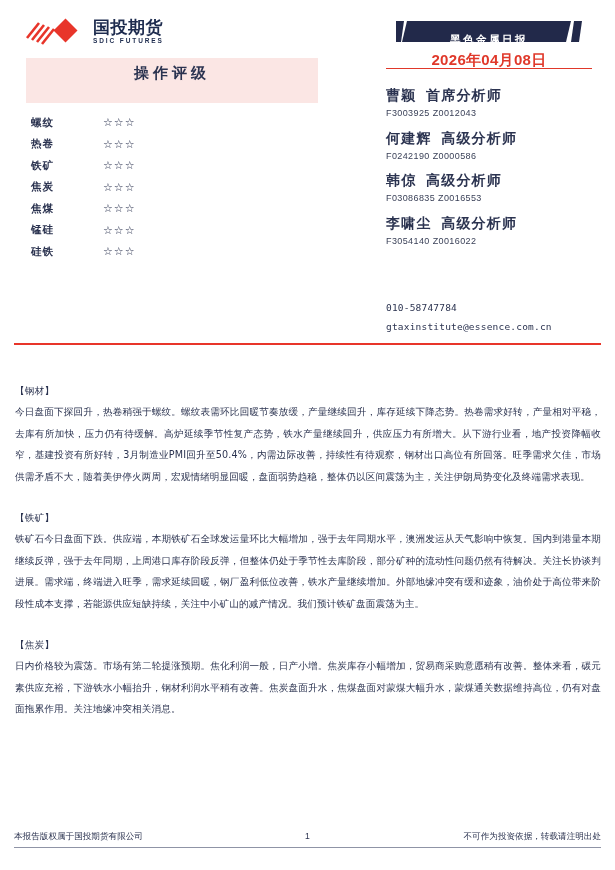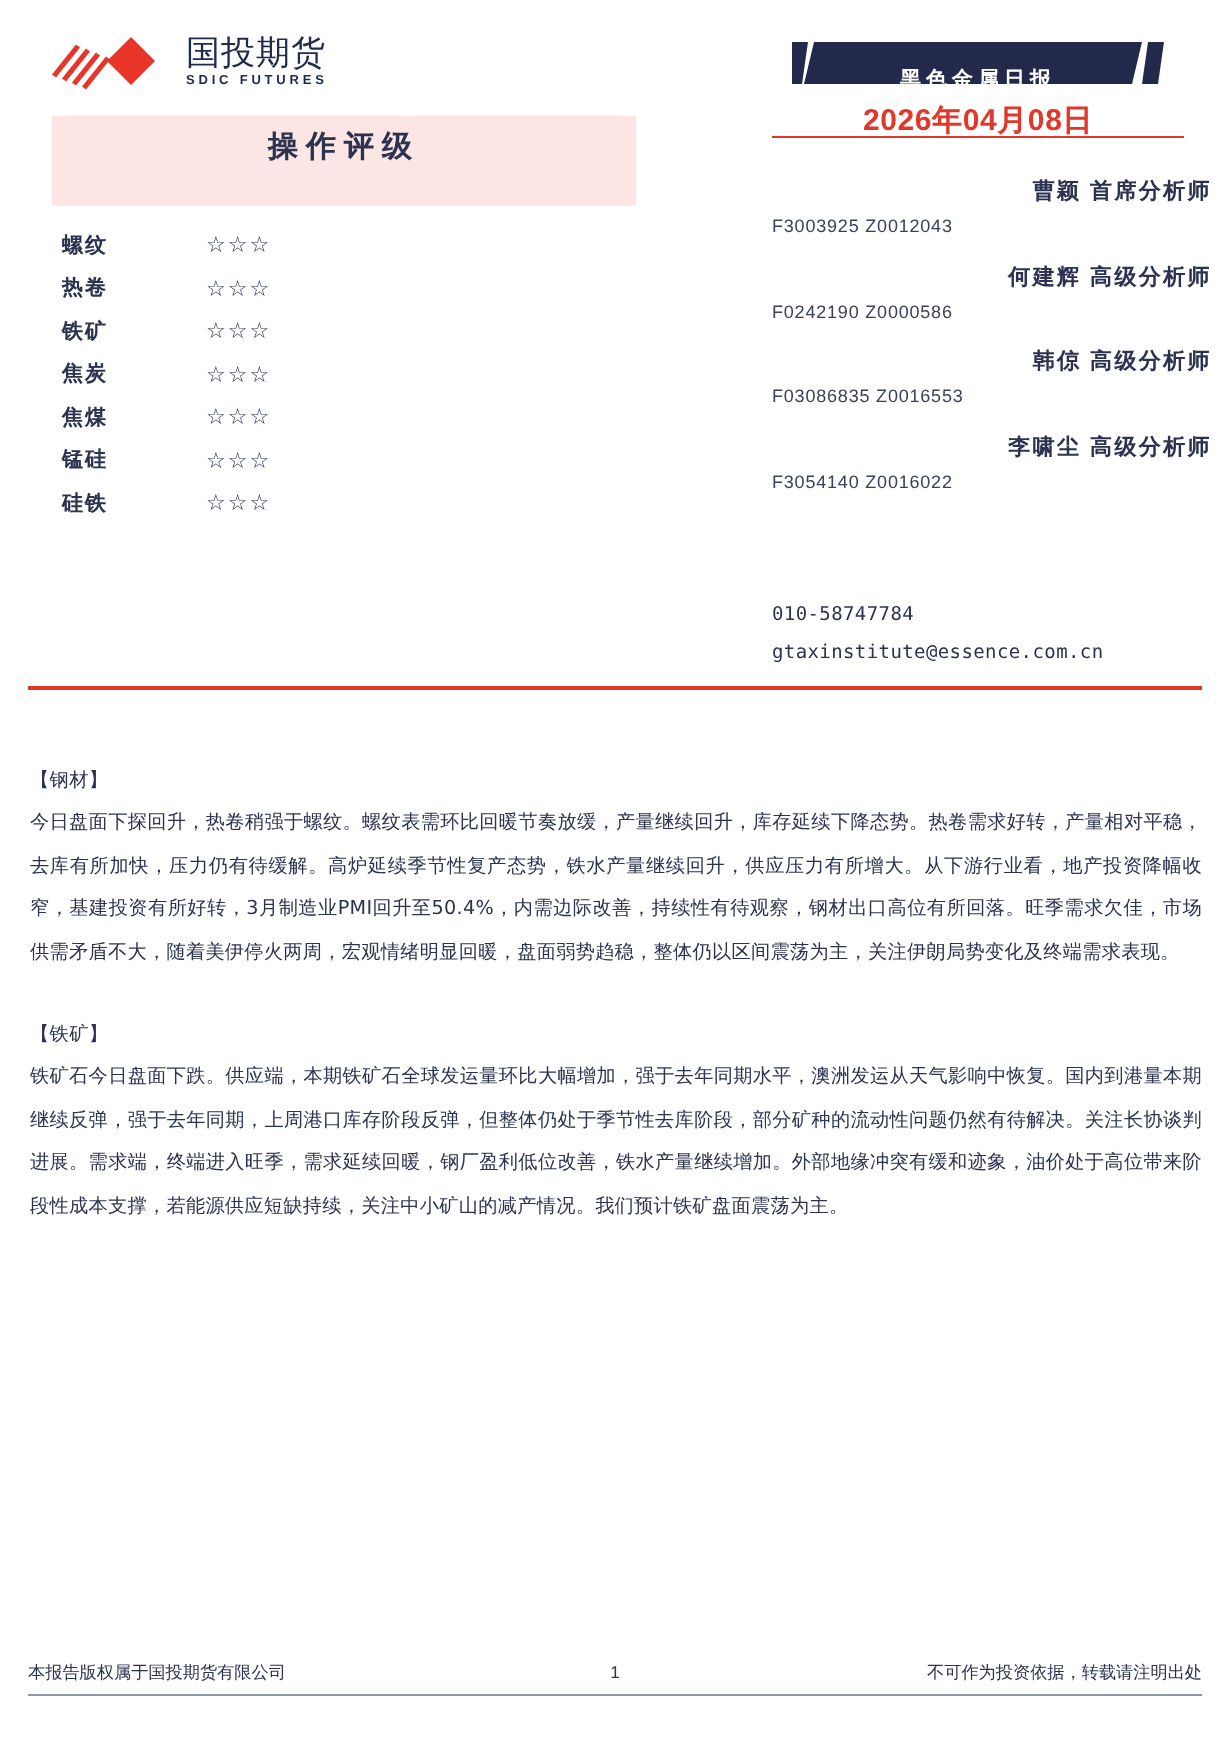--- a/index.html
+++ b/index.html
@@ -41,21 +41,21 @@
   .logo-mark svg { display: block; }
   .logo-text {
     display: flex;
     flex-direction: column;
     justify-content: center;
     line-height: 1;
   }
   .logo-cn {
     font-family: "DejaVu Sans", sans-serif;
     font-size: 17px;
-    font-weight: normal;
+    font-weight: bold;
     letter-spacing: 0.5px;
     color: #1d2b4e;
   }
   .logo-en {
     font-family: "Liberation Sans", sans-serif;
     font-size: 6.5px;
     font-weight: bold;
     letter-spacing: 1.9px;
     color: #1d2b4e;
     margin-top: 2px;
@@ -148,27 +148,26 @@
   .analysts {
     position: absolute;
     left: 386px;
     top: 88px;
     width: 220px;
   }
   .analyst {
     margin-bottom: 8.5px;
   }
   .analyst-name {
-    font-family: Liberation Sans, sans-serif;
-    font-weight: bold;
-    font-size: 11px;
+    font-family: Liberation Mono, monospace;
+    font-weight: bold;
+    font-size: 14px;
     color: #2b3350;
     letter-spacing: 1.2px;
     line-height: 16px;
-    text-align: right;
   }
   .analyst-code {
     font-family: "Liberation Sans", sans-serif;
     font-size: 9px;
     color: #3a4158;
     letter-spacing: 0.4px;
     line-height: 18px;
   }
 
   .contact {
@@ -348,20 +347,24 @@
 
 <div class="content">
   <div class="section">
     <div class="section-head">【钢材】</div>
     <div class="section-body">今日盘面下探回升，热卷稍强于螺纹。螺纹表需环比回暖节奏放缓，产量继续回升，库存延续下降态势。热卷需求好转，产量相对平稳，去库有所加快，压力仍有待缓解。高炉延续季节性复产态势，铁水产量继续回升，供应压力有所增大。从下游行业看，地产投资降幅收窄，基建投资有所好转，3月制造业PMI回升至50.4%，内需边际改善，持续性有待观察，钢材出口高位有所回落。旺季需求欠佳，市场供需矛盾不大，随着美伊停火两周，宏观情绪明显回暖，盘面弱势趋稳，整体仍以区间震荡为主，关注伊朗局势变化及终端需求表现。</div>
   </div>
   <div class="section">
     <div class="section-head">【铁矿】</div>
     <div class="section-body">铁矿石今日盘面下跌。供应端，本期铁矿石全球发运量环比大幅增加，强于去年同期水平，澳洲发运从天气影响中恢复。国内到港量本期继续反弹，强于去年同期，上周港口库存阶段反弹，但整体仍处于季节性去库阶段，部分矿种的流动性问题仍然有待解决。关注长协谈判进展。需求端，终端进入旺季，需求延续回暖，钢厂盈利低位改善，铁水产量继续增加。外部地缘冲突有缓和迹象，油价处于高位带来阶段性成本支撑，若能源供应短缺持续，关注中小矿山的减产情况。我们预计铁矿盘面震荡为主。</div>
   </div>
+  <div class="section">
+    <div class="section-head">【焦炭】</div>
+    <div class="section-body">日内价格较为震荡。市场有第二轮提涨预期。焦化利润一般，日产小增。焦炭库存小幅增加，贸易商采购意愿稍有改善。整体来看，碳元素供应充裕，下游铁水小幅抬升，钢材利润水平稍有改善。焦炭盘面升水，焦煤盘面对蒙煤大幅升水，蒙煤通关数据维持高位，仍有对盘面拖累作用。关注地缘冲突相关消息。</div>
+  </div>
 </div>
 
 <div class="footer">
   <span class="footer-left">本报告版权属于国投期货有限公司</span>
   <span class="footer-center">1</span>
   <span class="footer-right">不可作为投资依据，转载请注明出处</span>
 </div>
 <div class="footer-rule"></div>
 
 </body></html>

